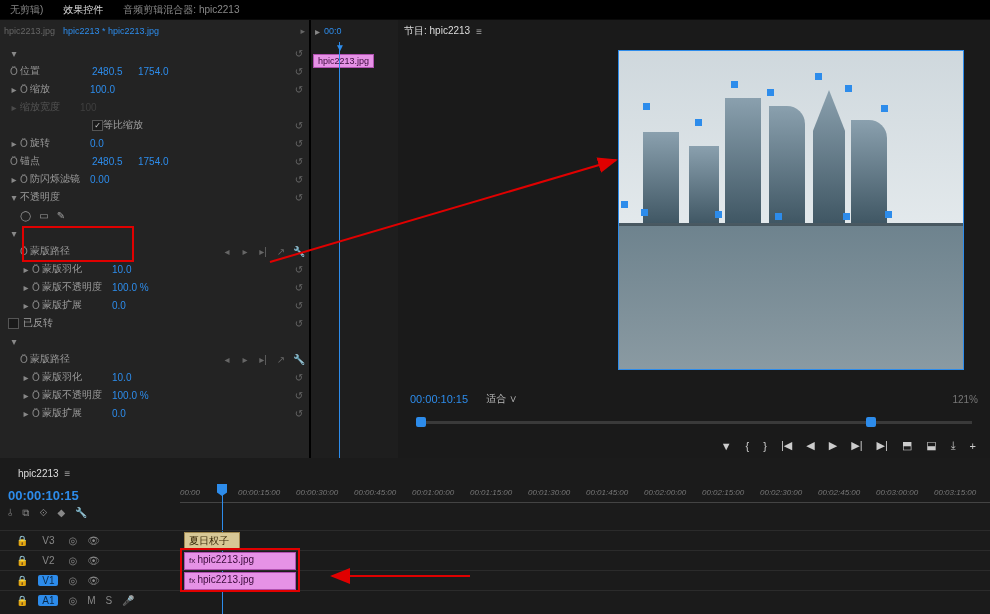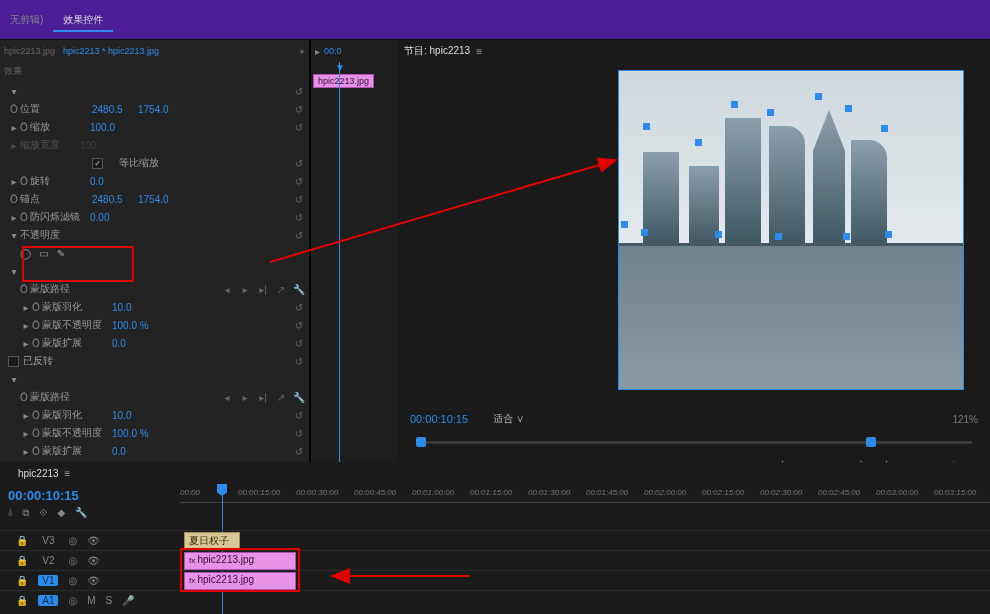--- a/index.html
+++ b/index.html
@@ -1,17 +1,17 @@
 <!DOCTYPE html>
 <html><head>
 <meta charset="utf-8">
 <style>
 * { margin:0; padding:0; box-sizing:border-box; font-family:"Microsoft YaHei",Arial,sans-serif; font-size:10px; user-select:none; }
 body { background:#1b1b1b; color:#a0a0a0; width:990px; height:614px; overflow:hidden; position:relative; }
-.tab-bar { display:flex; align-items:center; height:40px; background:#4c1d95; border-bottom:1px solid #0a0a0a; }
+.tab-bar { display:flex; align-items:center; height:20px; background:#000000; border-bottom:1px solid #0a0a0a; }
 .tab { padding:4px 10px; color:#888; position:relative; }
 .tab.active { color:#ddd; }
 .tab.active::after { content:""; position:absolute; bottom:-1px; left:0; right:0; height:2px; background:#2d8ceb; }
 .main { display:flex; height:438px; }
 .left-panel { width:310px; background:#232323; display:flex; flex-direction:column; border-right:1px solid #000; }
 .src-tabs { display:flex; align-items:center; height:22px; padding:0 4px; gap:8px; }
 .src-tabs span { color:#666; font-size:9px; }
 .src-tabs .act { color:#2d8ceb; }
 .fx-list { flex:1; overflow:auto; padding:2px 0; }
 .fx-row { display:flex; align-items:center; height:18px; padding:0 4px 0 8px; }
@@ -39,21 +39,21 @@
 .bd { position:absolute; bottom:45%; background:linear-gradient(#8aa0ae,#3e5562); }
 .b1{left:24px;width:36px;height:94px;}
 .b2{left:70px;width:30px;height:80px;}
 .b3{left:106px;width:36px;height:128px;}
 .b4{left:150px;width:36px;height:120px;border-radius:0 18px 0 0;}
 .b5{left:194px;width:32px;height:136px;clip-path:polygon(0 100%,0 30%,50% 0,100% 30%,100% 100%);}
 .b6{left:232px;width:36px;height:106px;border-radius:0 18px 0 0;}
 .hnd { position:absolute; width:7px; height:7px; background:#2d8ceb; }
 .play-ctrl { height:28px; display:flex; align-items:center; padding:0 12px; gap:8px; }
 .pc-time { color:#2d8ceb; font-size:11px; }
-.pc-sel { color:#bbb; margin-left:17px; }
+.pc-sel { color:#bbb; margin-left:10px; }
 .pc-zoom { margin-left:auto; color:#777; }
 .scrub { height:20px; position:relative; margin:0 12px; }
 .scrub .bar { position:absolute; top:8px; left:6px; right:6px; height:3px; background:#3a3a3a; }
 .scrub .dot { position:absolute; top:4px; width:10px; height:10px; background:#2d8ceb; border-radius:2px; }
 .transport { display:flex; align-items:center; justify-content:flex-end; gap:14px; padding:6px 14px; color:#ccc; }
 .transport span { font-size:11px; }
 .timeline { position:absolute; left:0; right:0; top:462px; bottom:0; background:#1b1b1b; }
 .tl-tabs { height:22px; display:flex; align-items:center; padding:0 6px; }
 .tl-head { display:flex; height:46px; }
 .tl-left { width:180px; padding:4px 8px; }
@@ -76,33 +76,31 @@
 .clip.pink { background:#e692e6; color:#3a0a3a; border:1px solid #b050b0; }
 .clip.tan  { background:#d8c896; color:#3a2a0a; border:1px solid #a08850; }
 .arrow { position:absolute; pointer-events:none; }
 </style>
 </head>
 <body>
 
 <div class="tab-bar">
   <div class="tab">无剪辑)</div>
   <div class="tab active">效果控件</div>
+  <div class="tab">音频剪辑混合器: hpic2213</div>
 </div>
 
 <div class="main">
 
   <div class="left-panel" style="position:relative">
     <div class="src-tabs">
       <span>hpic2213.jpg</span>
       <span class="act">hpic2213 * hpic2213.jpg</span>
       <span style="margin-left:auto">▸</span>
     </div>
-    <div class="src-tabs" style="height:18px">
-      <span>效果</span>
-    </div>
 
     <div class="fx-list">
 
       <div class="fx-row">
         <span class="tw">▾</span>
         <span class="r-icons">
             <span>↺</span>
           </span>
       </div>
       <div class="fx-row">
@@ -124,21 +122,21 @@
           </span>
       </div>
       <div class="fx-row" style="opacity:.4">
         <span class="tw">▸</span>
         <span class="lbl" style="flex-basis:60px">缩放宽度</span>
         <span class="v1" style="color:#666">100</span>
       </div>
       <div class="fx-row">
         <span style="width:84px"></span>
         <span class="chk">✓</span>
-        <span style="margin-left:16px">等比缩放</span>
+        <span style="margin-left:0">等比缩放</span>
         <span class="r-icons">
             <span>↺</span>
           </span>
       </div>
       <div class="fx-row">
         <span class="tw">▸</span>
         <span class="tick" style="width:10px">Ö</span>
         <span class="lbl" style="flex-basis:60px">旋转</span>
         <span class="v1">0.0</span>
         <span class="r-icons">

